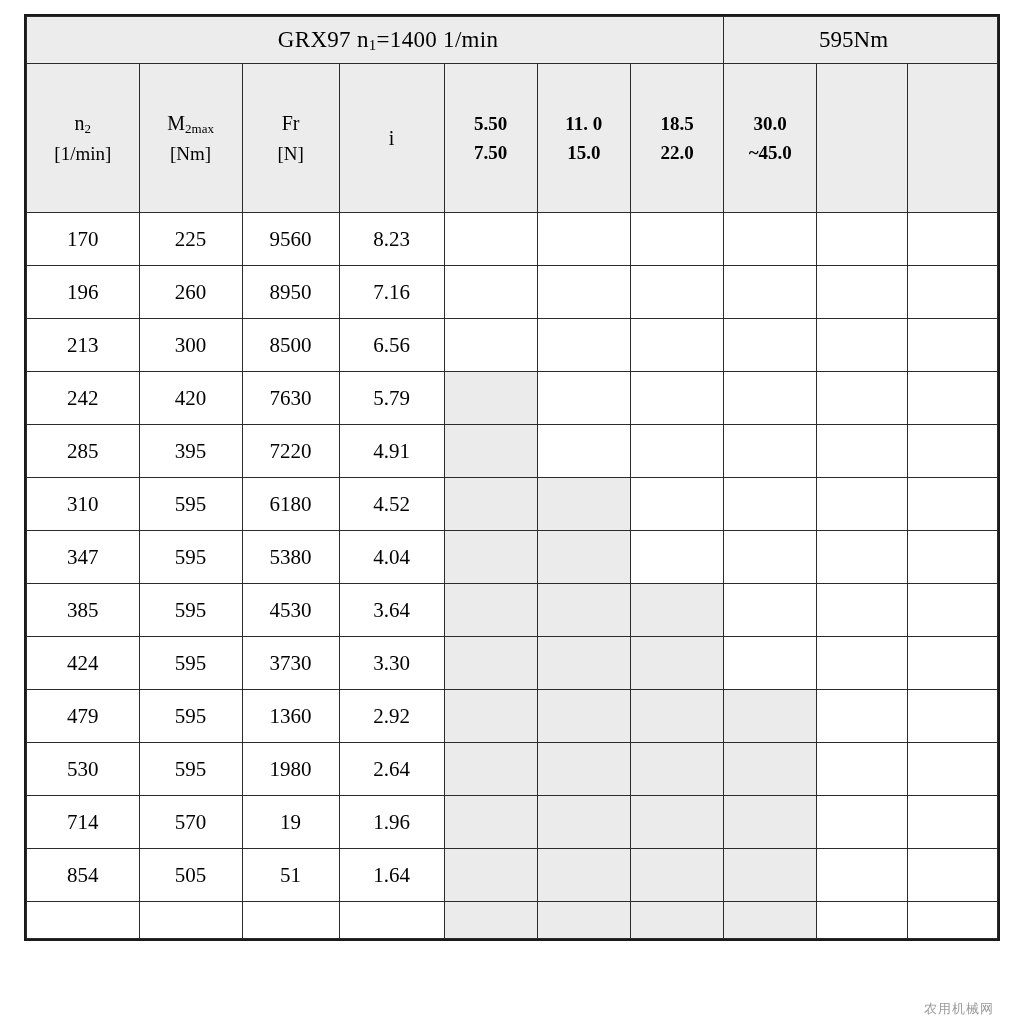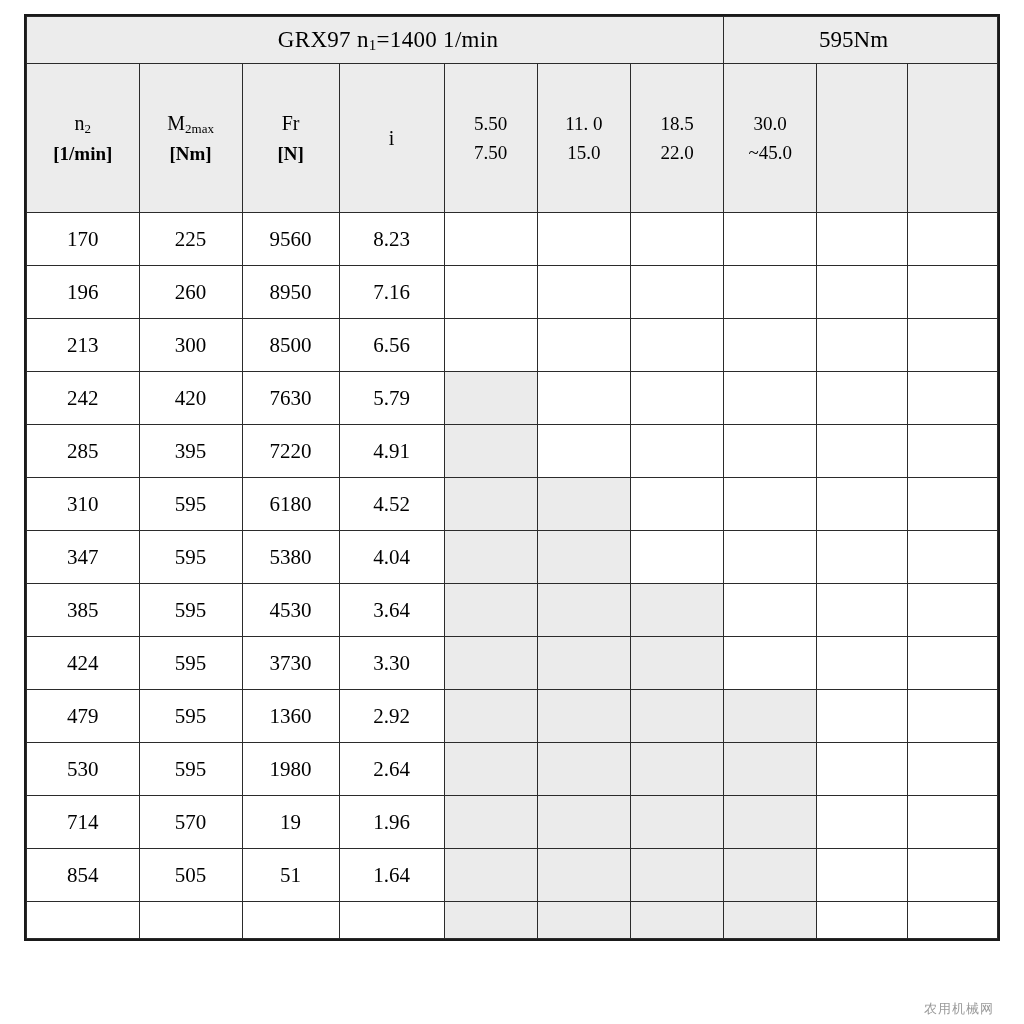--- a/index.html
+++ b/index.html
@@ -63,30 +63,30 @@
   .head-row td {
     background: #ececec;
     height: 148px;
     font-size: 20px;
     font-weight: bold;
     line-height: 1.55;
   }
   .head-row .unit {
     display: block;
     font-size: 19px;
-    font-weight: bold;
+    font-weight: normal;
   }
   .head-row .sub {
     font-size: 13px;
     vertical-align: -3px;
   }
   .head-row .pl {
     display: block;
     font-size: 19px;
-    font-weight: normal;
+    font-weight: bold;
   }
   .head-row .blank { background: #ececec; }
   
   .data-row td {
     height: 52px;
     font-size: 21px;
     background: #fff;
   }
   .data-row td.shade { background: #ebebeb; }
   .group-gap td {

